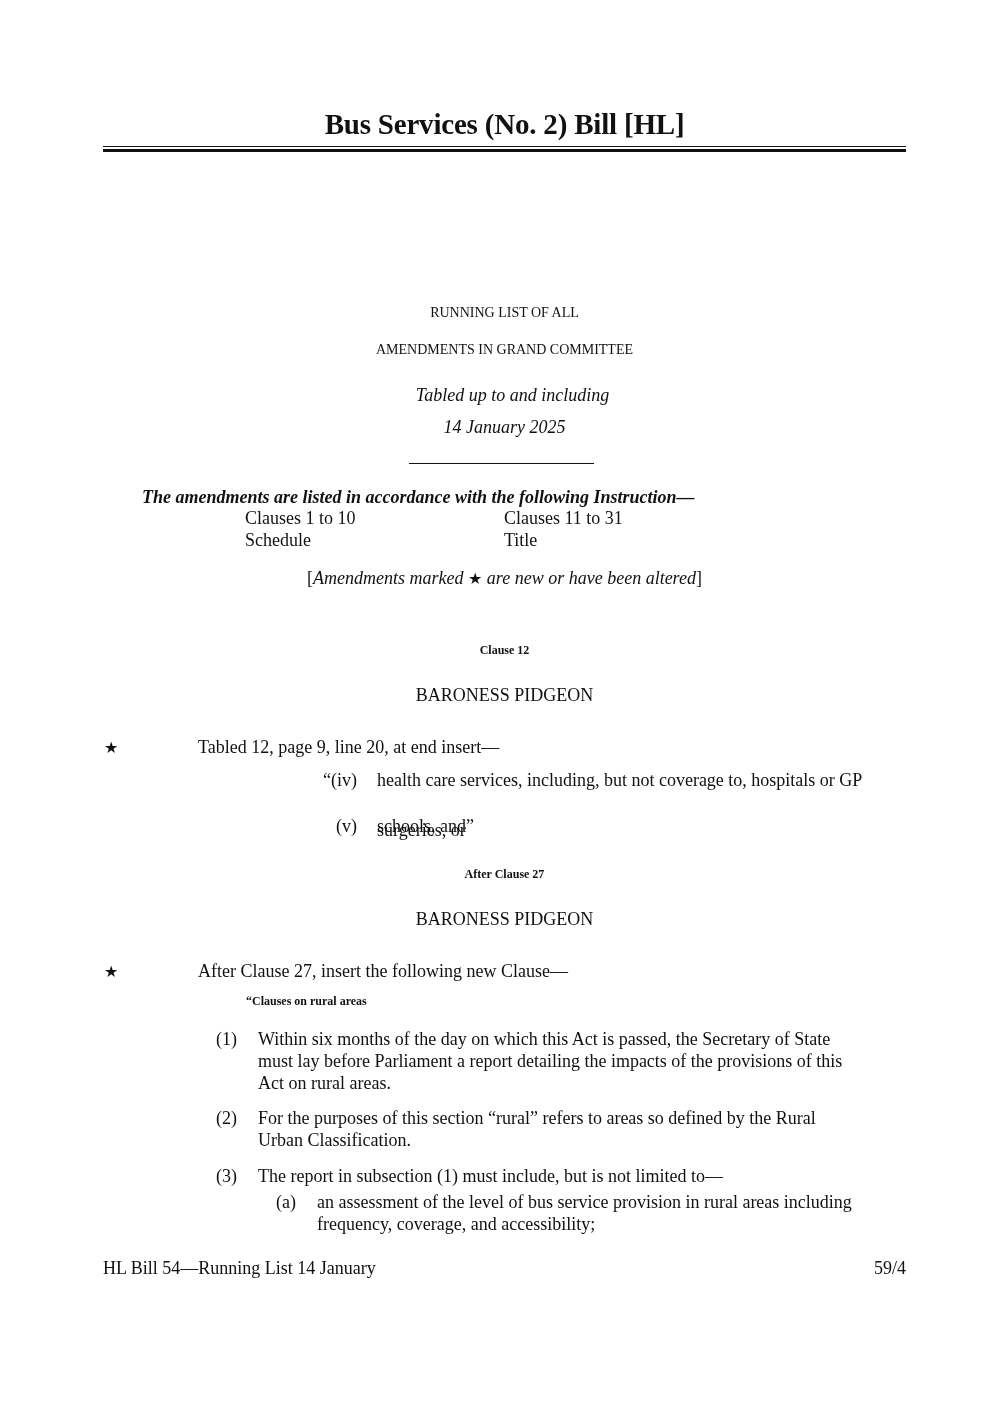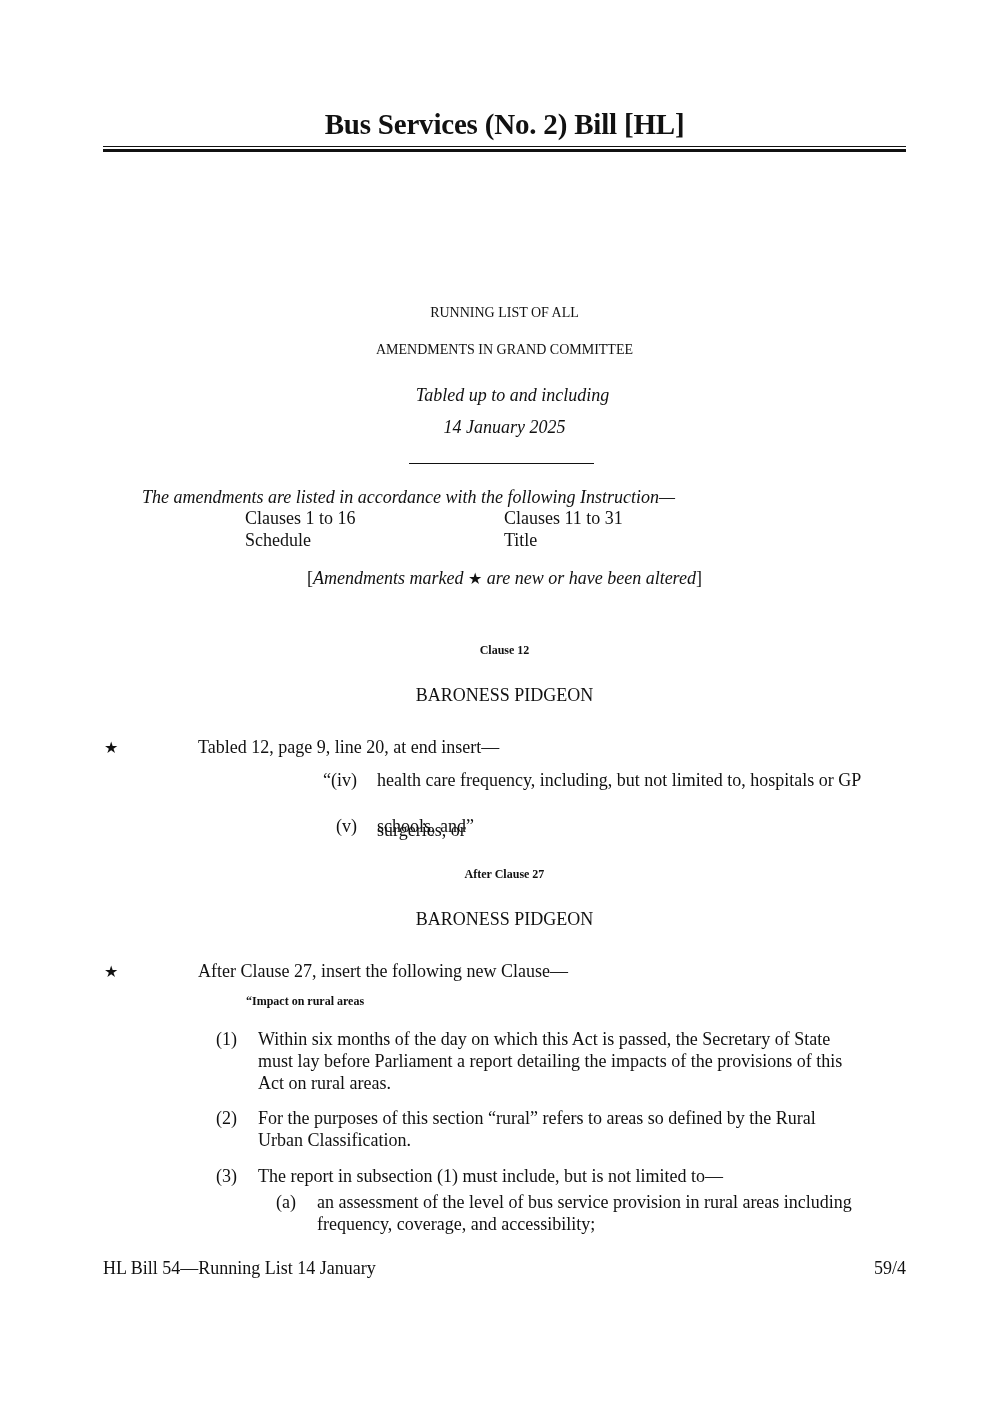--- a/index.html
+++ b/index.html
@@ -35,45 +35,45 @@
   <div class="abs title serif">Bus Services (No. 2) Bill [HL]</div>
   <div class="rule-thin"></div>
   <div class="rule-thick"></div>
 
   <div class="abs center caps serif" style="top:305px;">RUNNING LIST OF ALL</div>
   <div class="abs center caps serif" style="top:342px;">AMENDMENTS IN GRAND COMMITTEE</div>
   <div class="abs center ital t18 serif" style="top:385px;padding-left:8px;">Tabled up to and including</div>
   <div class="abs center ital t18 serif" style="top:417px;">14 January 2025</div>
   <div class="short-rule"></div>
 
-  <div class="abs ital t18 serif" style="left:133px; top:487px;">The amendments are listed in accordance with the following Instruction—</div>
-  <div class="abs t18 serif" style="left:236px; top:508px;">Clauses 1 to 16</div>
+  <div class="abs ital t18 serif" style="left:133px; top:487px;font-weight:bold;">The amendments are listed in accordance with the following Instruction—</div>
+  <div class="abs t18 serif" style="left:236px; top:508px;">Clauses 1 to 10</div>
   <div class="abs t18 serif" style="left:495px; top:508px;">Clauses 11 to 31</div>
   <div class="abs t18 serif" style="left:236px; top:530px;">Schedule</div>
   <div class="abs t18 serif" style="left:495px; top:530px;">Title</div>
 
   <div class="abs center t18 serif" style="top:568px;">
     <span>[</span><span class="ital">Amendments marked </span><span class="star">★</span><span class="ital"> are new or have been altered</span><span>]</span>
   </div>
 
   <div class="abs center bold t17 serif" style="top:643px;">Clause 12</div>
   <div class="abs center t18 serif" style="top:685px;">BARONESS PIDGEON</div>
   <div class="abs star" style="left:95px; top:738px;">★</div>
   <div class="abs t18 serif" style="left:189px; top:737px;">Tabled 12, page 9, line 20, at end insert—</div>
   <div class="abs t18 serif num" style="left:290px; width:58px; top:770px;">“(iv)</div>
-  <div class="abs t18 serif" style="left:368px; top:770px;">health care frequency, including, but not limited to, hospitals or GP</div>
+  <div class="abs t18 serif" style="left:368px; top:770px;">health care services, including, but not coverage to, hospitals or GP</div>
   <div class="abs t18 serif" style="left:368px; top:792px;margin-top:28px;">surgeries, or</div>
   <div class="abs t18 serif num" style="left:290px; width:58px; top:816px;">(v)</div>
   <div class="abs t18 serif" style="left:368px; top:816px;">schools, and”</div>
 
   <div class="abs center bold t17 serif" style="top:867px;">After Clause 27</div>
   <div class="abs center t18 serif" style="top:909px;">BARONESS PIDGEON</div>
   <div class="abs star" style="left:95px; top:962px;">★</div>
   <div class="abs t18 serif" style="left:189px; top:961px;">After Clause 27, insert the following new Clause—</div>
-  <div class="abs bold t17 serif" style="left:237px; top:994px;">“Impact on rural areas</div>
+  <div class="abs bold t17 serif" style="left:237px; top:994px;">“Clauses on rural areas</div>
 
   <div class="abs t18 serif" style="left:207px; top:1029px;">(1)</div>
   <div class="abs t18 serif" style="left:249px; top:1029px;">Within six months of the day on which this Act is passed, the Secretary of State</div>
   <div class="abs t18 serif" style="left:249px; top:1051px;">must lay before Parliament a report detailing the impacts of the provisions of this</div>
   <div class="abs t18 serif" style="left:249px; top:1073px;">Act on rural areas.</div>
 
   <div class="abs t18 serif" style="left:207px; top:1108px;">(2)</div>
   <div class="abs t18 serif" style="left:249px; top:1108px;">For the purposes of this section “rural” refers to areas so defined by the Rural</div>
   <div class="abs t18 serif" style="left:249px; top:1130px;">Urban Classification.</div>
 

